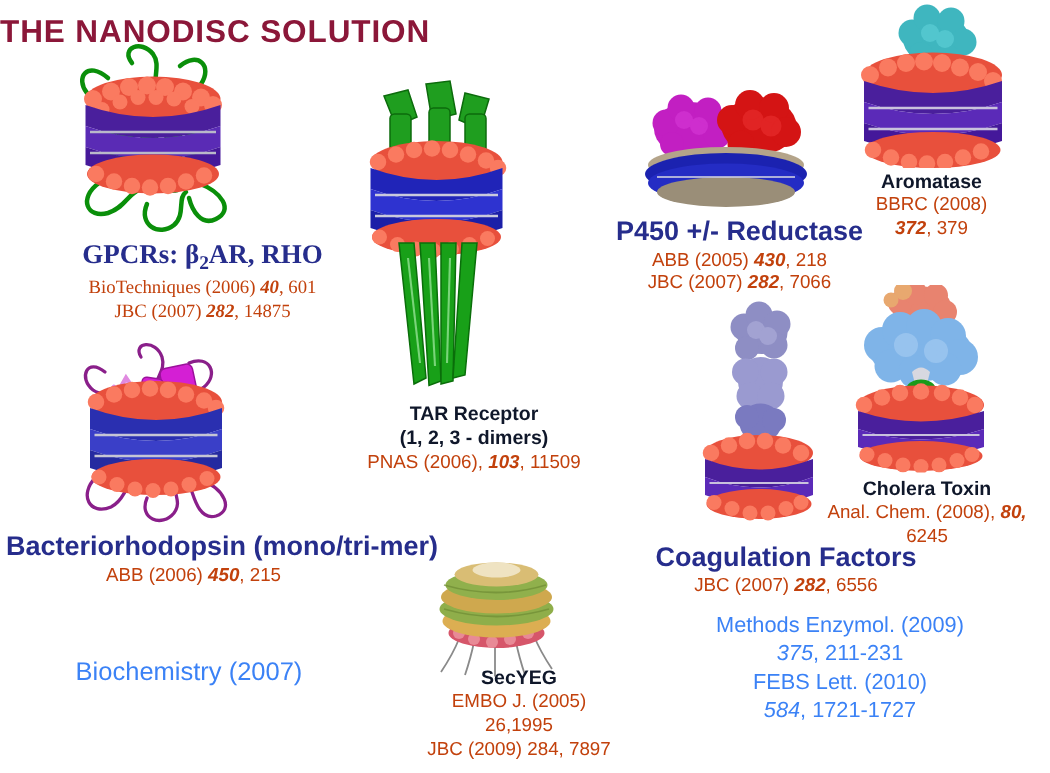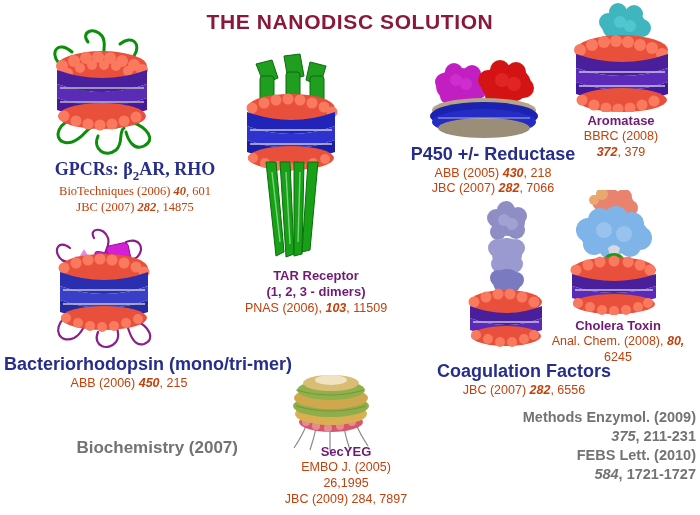--- a/index.html
+++ b/index.html
@@ -15,55 +15,54 @@
     width: 700px;
     height: 515px;
     background: #ffffff;
     overflow: hidden;
   }
   .title {
     position: absolute;
     left: 0;
     top: 10px;
     width: 700px;
-    text-align: center;
     font-size: 21px;
     font-weight: bold;
     color: #8b1739;
     letter-spacing: 0.6px;
   }
   .cap {
     position: absolute;
     text-align: center;
     line-height: 1.26;
     white-space: nowrap;
   }
   .cap .hd {
     font-weight: bold;
     color: #262d8c;
     font-size: 18px;
     display: block;
   }
   .cap .hd-black {
     font-weight: bold;
-    color: #701a75;
+    color: #0f172a;
     font-size: 13px;
     display: block;
   }
   .cap .ref {
     color: #c2410c;
     font-size: 12.5px;
     display: block;
   }
   .cap .ref i { font-style: italic; font-weight: bold; }
   .redcap {
     position: absolute;
-    text-align: right;
-    color: #737373;
-    font-weight: bold;
+    text-align: center;
+    color: #3b82f6;
+    font-weight: normal;
     line-height: 1.3;
     white-space: nowrap;
   }
   .redcap i { font-style: italic; }
   .fig { position: absolute; }
   .fig svg { display: block; }
   sub { font-size: 0.72em; }
 </style>
 </head>
 <body>

